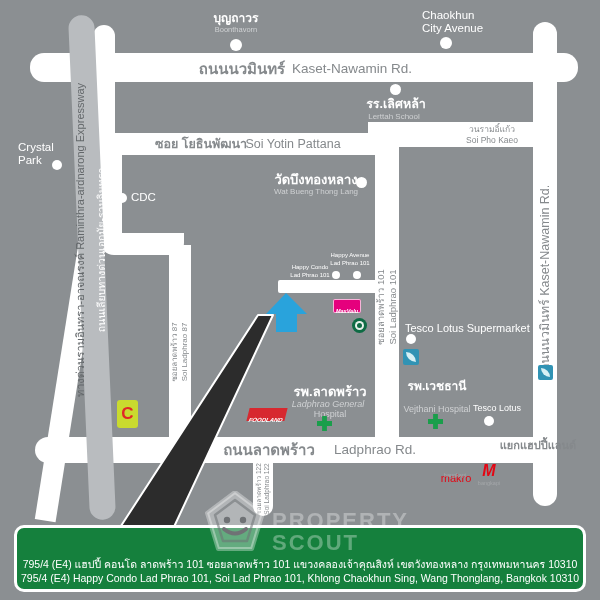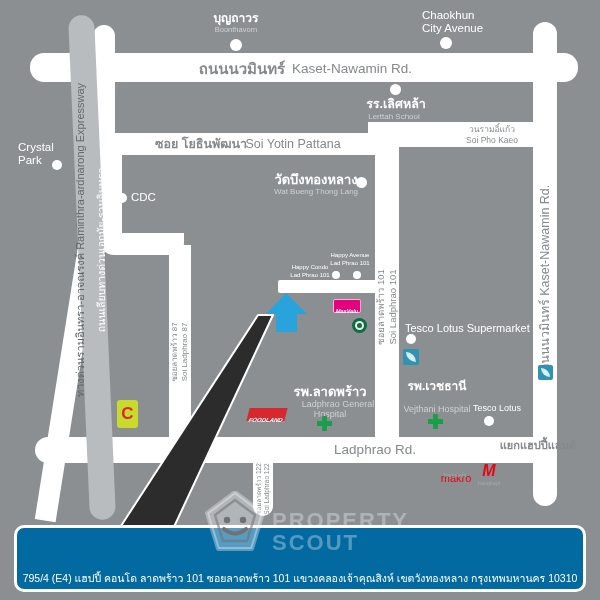--- a/index.html
+++ b/index.html
@@ -12,21 +12,21 @@
   .v{transform:translate(-50%,-50%) rotate(-90deg);text-align:center;}
   .roadtxt{color:#85898c;}
   .sub{color:#cfd1d3;font-weight:normal;}
   .b{font-weight:bold;}
   .cross{position:absolute;background:#1a9e4b;
     clip-path:polygon(34% 0,66% 0,66% 34%,100% 34%,100% 66%,66% 66%,66% 100%,34% 100%,34% 66%,0 66%,0 34%,34% 34%);}
   .icon{position:absolute;}
   svg{display:block;}
   #overlay{position:absolute;left:0;top:0;z-index:4;pointer-events:none;}
   .z5{z-index:5;} .z3{z-index:3;} .z2{z-index:2;} .z1{z-index:1;}
-  #bar{position:absolute;left:14px;top:525px;width:572px;height:67px;background:#0369a1;
+  #bar{position:absolute;left:14px;top:525px;width:572px;height:67px;background:#15803d;
        border:3px solid #ffffff;border-radius:10px;box-sizing:border-box;z-index:6;
        display:flex;flex-direction:column;justify-content:flex-end;align-items:center;
        padding-bottom:4px;overflow:hidden;}
   #bar .line{color:#ffffff;font-size:10.5px;line-height:14px;white-space:nowrap;}
   #wm{position:absolute;left:0;top:0;width:600px;height:600px;z-index:7;pointer-events:none;}
   .wmtext{position:absolute;color:rgba(255,255,255,0.32);font-weight:bold;letter-spacing:2px;
           font-size:22px;white-space:nowrap;}
 </style>
 </head>
 <body>
@@ -61,20 +61,21 @@
       <div>Soi Ladphrao 101</div>
   </div>
   <div class="lbl v z3 roadtxt" style="left:180px;top:352px;font-size:8px;line-height:10px;">
     <div>ซอยลาดพร้าว 87</div>
       <div>Soi Ladphrao 87</div>
   </div>
   <div class="lbl v z3 roadtxt" style="left:263px;top:489px;font-size:6.5px;line-height:8px;">
     <div>ซอยลาดพร้าว 122</div>
       <div>Soi Ladphrao 122</div>
   </div>
+  <div class="lbl c z3 roadtxt b" style="left:269px;top:450px;font-size:15px;">ถนนลาดพร้าว</div>
   <div class="lbl c z3 roadtxt" style="left:375px;top:450px;font-size:13.5px;">Ladphrao Rd.</div>
   <div class="lbl c z3 roadtxt b" style="left:538px;top:445px;font-size:11px;">แยกแฮปปี้แลนด์</div>
   <div class="lbl v z3" style="left:80px;top:240px;font-size:11px;color:#64686b;">ทางด่วนรามอินทรา-อาจณรงค์  Raminthra-ardnarong Expressway</div>
   <div class="lbl v z3" style="left:101px;top:250px;font-size:10.5px;">ถนนเลียบทางด่วนเอกมัย-รามอินทรา</div>
 
   <svg id="overlay" width="600" height="600" viewBox="0 0 600 600">
     <polygon points="258,315 273,315 173,529 119,529" fill="#2c2c2c" stroke="#ffffff" stroke-width="2" stroke-linejoin="round"></polygon>
     <polygon points="286,293 307,314 297,314 297,332 276,332 276,314 266,314" fill="#29a3dc"></polygon>
   </svg>
 
@@ -107,21 +108,21 @@
   <div class="lbl c z5" style="left:350px;top:259px;font-size:6px;line-height:8px;">
     <div>Happy Avenue</div>
       <div>Lad Phrao 101</div>
   </div>
   <div class="lbl c z5" style="left:310px;top:271px;font-size:6px;line-height:8px;">
     <div>Happy Condo</div>
       <div>Lad Phrao 101</div>
   </div>
   <div class="lbl z5" style="left:405px;top:322px;font-size:11px;">Tesco Lotus Supermarket</div>
   <div class="lbl c z5 b" style="left:330px;top:392px;font-size:13px;">รพ.ลาดพร้าว</div>
-  <div class="lbl c z5 sub" style="left:338px;top:404px;font-size:9px;">Ladphrao General</div>
+  <div class="lbl c z5 sub" style="left:328px;top:404px;font-size:9px;font-style:italic;">Ladphrao General</div>
   <div class="lbl c z5 sub" style="left:330px;top:414px;font-size:9px;">Hospital</div>
   <div class="lbl c z5 b" style="left:437px;top:387px;font-size:12px;">รพ.เวชธานี</div>
   <div class="lbl c z5 sub" style="left:437px;top:409px;font-size:9px;">Vejthani Hospital</div>
   <div class="lbl c z5" style="left:497px;top:408px;font-size:9px;">Tesco Lotus</div>
 
   <div class="cross z5" style="left:317px;top:416px;width:15px;height:15px;"></div>
   <div class="cross z5" style="left:428px;top:414px;width:15px;height:15px;"></div>
 
   <div class="icon z5" style="left:117px;top:400px;width:21px;height:28px;background:#c9da2f;border-radius:3px;text-align:center;">
     <span style="color:#e02726;font-weight:bold;font-size:17px;line-height:28px;font-family:'Liberation Sans',sans-serif;">C</span>
@@ -147,20 +148,21 @@
     <div style="position:absolute;left:3px;top:3px;width:9px;height:9px;background:#d7f0f4;border-radius:0 100% 0 100%;"></div>
   </div>
 
   <div class="lbl c z5" style="left:456px;top:478px;font-size:11px;font-weight:normal;color:#e30613;">makro</div>
   <div class="lbl c z5" style="left:455px;top:475px;font-size:5.5px;color:#a4a7aa;">bangkapi</div>
   <div class="lbl c z5" style="left:489px;top:471px;font-size:16px;font-weight:bold;font-style:italic;color:#e30613;">M</div>
   <div class="lbl c z5" style="left:489px;top:483px;font-size:5.5px;color:#a4a7aa;">bangkapi</div>
 
   <div id="bar">
     <div class="line">795/4 (E4) แฮปปี้ คอนโด ลาดพร้าว 101  ซอยลาดพร้าว 101  แขวงคลองเจ้าคุณสิงห์ เขตวังทองหลาง กรุงเทพมหานคร 10310</div>
+    <div class="line">795/4 (E4) Happy Condo Lad Phrao 101, Soi Lad Phrao 101, Khlong Chaokhun Sing, Wang Thonglang, Bangkok 10310</div>
   </div>
 
   <div id="wm">
     <svg width="60" height="60" viewBox="0 0 60 60" style="position:absolute;left:205px;top:491px;">
       <path d="M30 1 L58 22 L47 58 L13 58 L2 22 Z" fill="rgba(255,255,255,0.34)" stroke="rgba(255,255,255,0.34)" stroke-width="4" stroke-linejoin="round"></path>
       <path d="M30 9 L50 24 L42 50 L18 50 L10 24 Z" fill="none" stroke="rgba(110,113,116,0.55)" stroke-width="2.5" stroke-linejoin="round"></path>
       <circle cx="22" cy="29" r="3.2" fill="#6f7275"></circle>
       <circle cx="38" cy="29" r="3.2" fill="#6f7275"></circle>
       <path d="M19 38 Q30 47 41 38" fill="none" stroke="#6f7275" stroke-width="4" stroke-linecap="round"></path>
     </svg>

